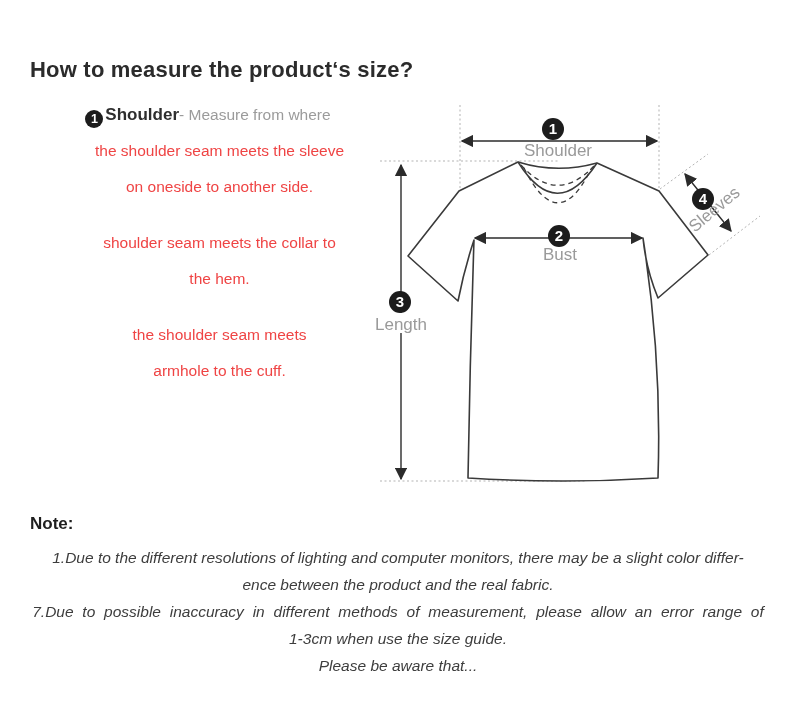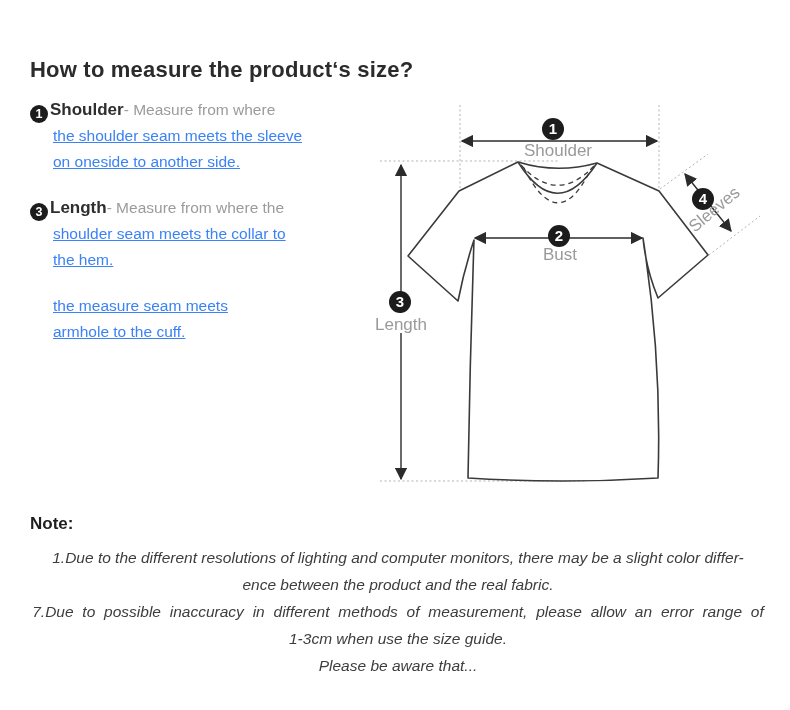--- a/index.html
+++ b/index.html
@@ -2,27 +2,27 @@
 <html><head>
 <meta charset="utf-8">
 <style>
   html,body{margin:0;padding:0;background:#fff;}
   #page{position:relative;width:790px;height:710px;background:#ffffff;overflow:hidden;
         font-family:"Liberation Sans","DejaVu Sans",sans-serif;}
   .page-title{position:absolute;left:30px;top:42px;font-size:22px;font-weight:700;
         color:#2b2b2b;letter-spacing:.2px;}
   
   .measure-list{position:absolute;left:30px;top:97px;width:348px;}
-  .item{margin:0 0 20px 0;line-height:26px;font-size:15.5px;}
+  .item{margin:0 0 20px 8px;line-height:36px;font-size:15.5px;text-align:center;}
   .nbadge{display:inline-flex;width:18px;height:18px;border-radius:50%;background:#1c1c1c;
         color:#fff;font-size:12.5px;font-weight:700;align-items:center;justify-content:center;
         vertical-align:-3px;margin-right:2px;}
   .term{font-weight:700;color:#2e2e2e;font-size:17px;}
   .gray{color:#9b9b9b;}
-  .item-line{padding-left:23px;color:#3b82f6;text-decoration:underline;}
+  .item-line{padding-left:23px;color:#ef4444;}
   
   .diagram{position:absolute;left:376px;top:94px;width:406px;height:400px;}
   .dlabel{fill:#9a9a9a;font-size:17px;font-family:"Liberation Sans","DejaVu Sans",sans-serif;}
   .badge-num{fill:#ffffff;font-size:15px;font-weight:700;
         font-family:"Liberation Sans","DejaVu Sans",sans-serif;text-anchor:middle;}
   
   .note-heading{position:absolute;left:30px;top:514px;font-size:17px;font-weight:700;color:#1f1f1f;}
   .note-body{position:absolute;left:30px;top:544px;width:736px;font-style:italic;
         font-size:15.5px;color:#3d3d3d;line-height:27px;}
   .note-line{white-space:nowrap;text-align:center;}
@@ -38,27 +38,26 @@
   <div class="measure-list">
 
     <div class="item">
       <div><span class="nbadge">1</span><span class="term">Shoulder</span><span class="gray">- Measure from where</span></div>
       <div class="item-line">the shoulder seam meets the sleeve</div>
       <div class="item-line">on oneside to another side.</div>
     </div>
 
 
     <div class="item">
-      <div><span class="nbadge">3</span><span class="term">Length</span><span class="gray">- Measure from where the</span></div>
       <div class="item-line">shoulder seam meets the collar to</div>
       <div class="item-line">the hem.</div>
     </div>
 
     <div class="item">
-      <div class="item-line">the measure seam meets</div>
+      <div class="item-line">the shoulder seam meets</div>
       <div class="item-line">armhole to the cuff.</div>
     </div>
 
   </div>
 
   <svg class="diagram" viewBox="0 0 406 400" width="406" height="400">
     <defs>
       <marker id="ah" viewBox="0 0 10 10" refX="9" refY="5" markerWidth="9" markerHeight="9" orient="auto-start-reverse">
         <path d="M0,0 L10,5 L0,10 Z" fill="#2b2b2b"></path>
       </marker>

